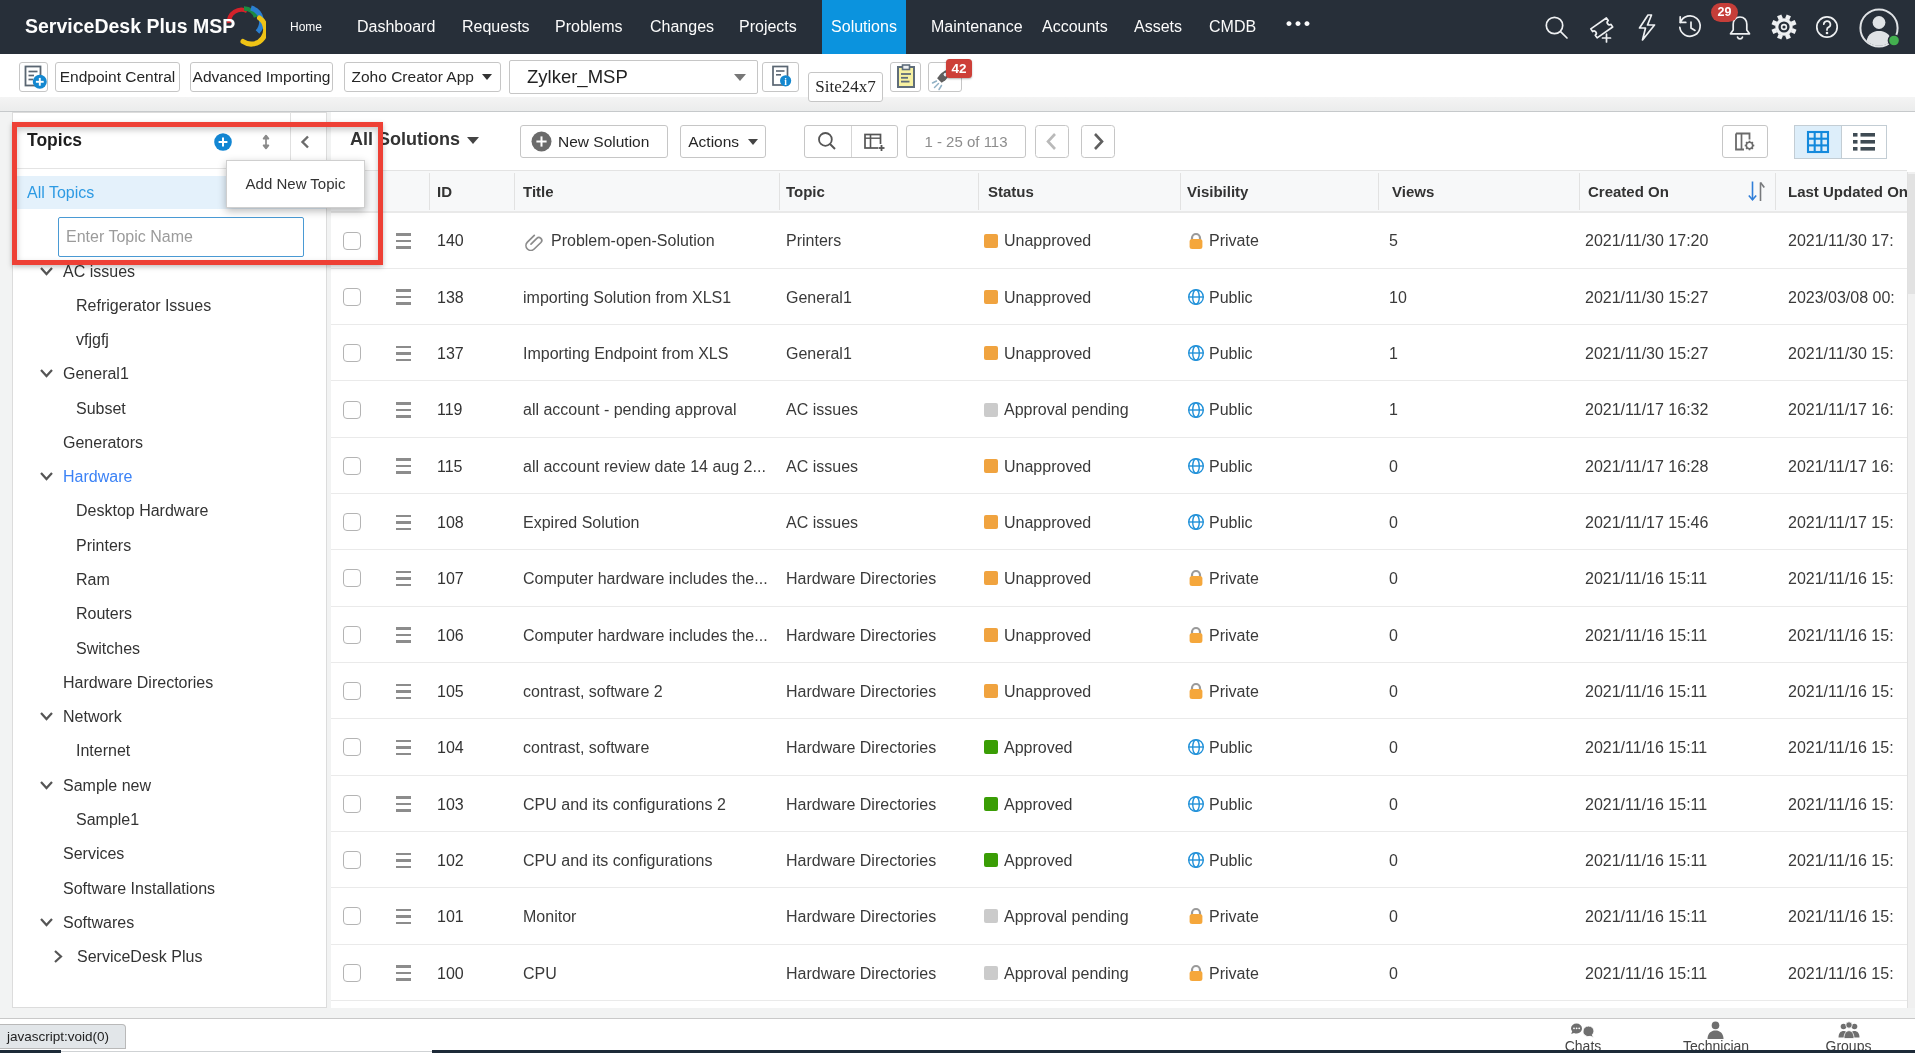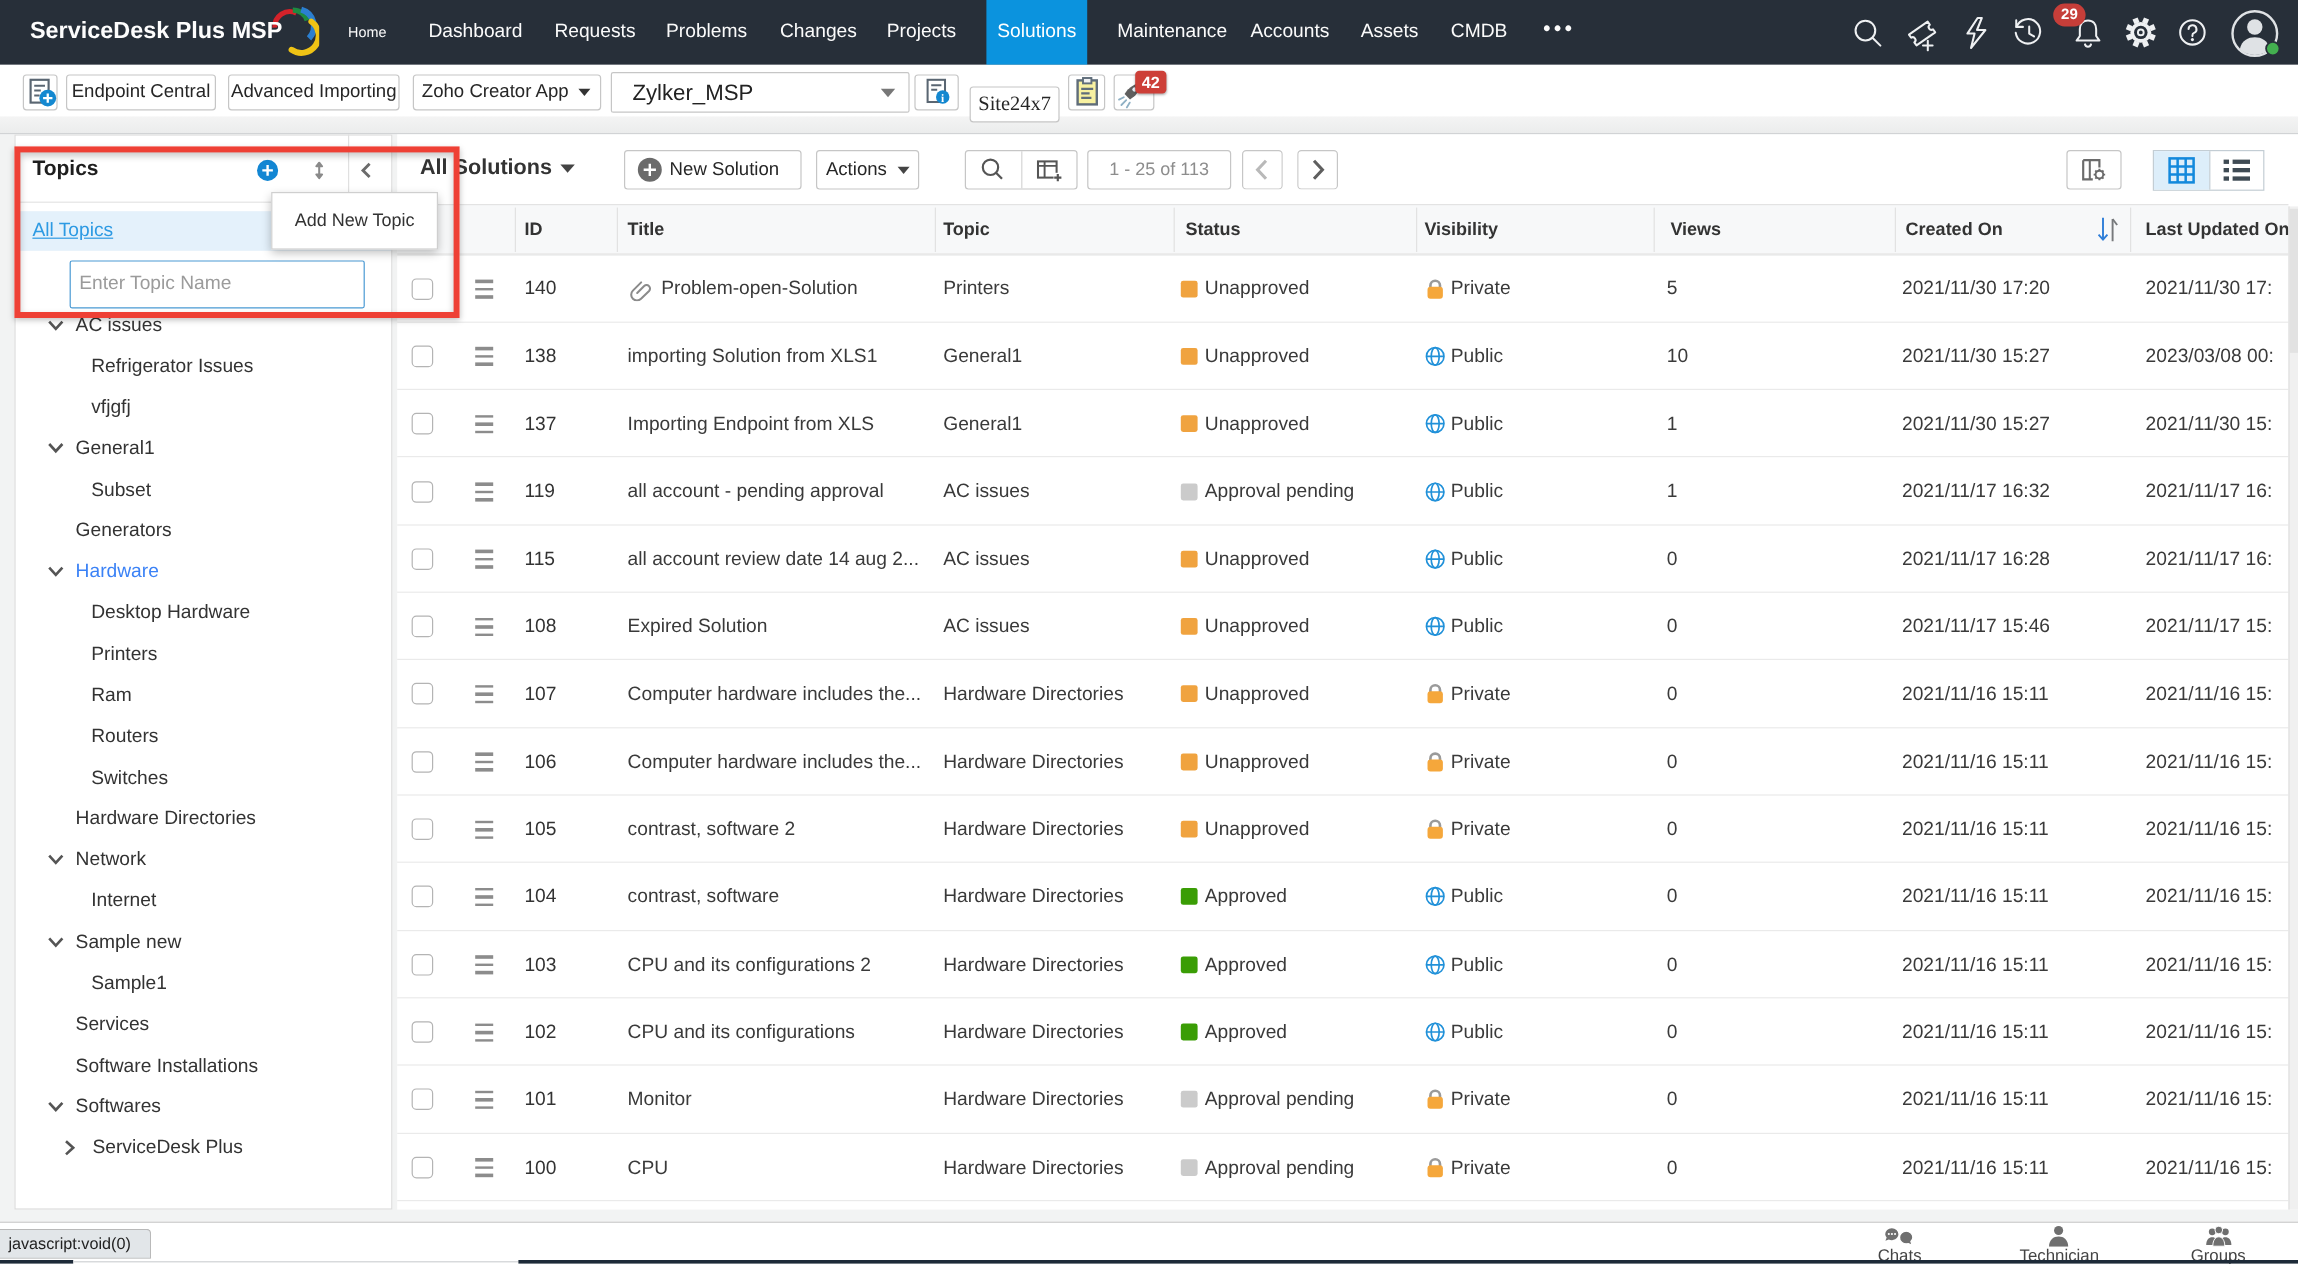--- a/index.html
+++ b/index.html
@@ -142,21 +142,21 @@
 <path d="M4.6 4.6 L7 1.6 L9.4 4.6 Z"></path>
 <path d="M4.6 11.4 L7 14.4 L9.4 11.4 Z"></path>
     </g>
   </svg>
 <div class="abs" style="left:290px;top:112px;width:1px;height:56px;background:#e0e0e0;"></div>
 <svg class="abs" style="left:300px;top:135px;" width="10" height="14" viewBox="0 0 10 14">
 <polyline points="8,1.5 2.5,7 8,12.5" fill="none" stroke="#6b6b6b" stroke-width="2.4"></polyline>
   </svg>
 <div class="abs" style="left:13px;top:168px;width:313px;height:1px;background:#e4e4e4;"></div>
 <div class="abs" style="left:13px;top:176px;width:313px;height:33px;background:#e4f1fb;"></div>
-<div class="abs" style="left:27px;top:176px;height:33px;line-height:33px;font-size:16px;color:#2d9ae3;text-decoration:underline;">All Topics</div>
+<div class="abs" style="left:27px;top:176px;height:33px;line-height:33px;font-size:16px;color:#2d9ae3;">All Topics</div>
 <div class="abs" style="left:58px;top:217px;width:246px;height:40px;background:#fff;border:1px solid #4a9ad4;border-radius:2px;"></div>
 <div class="abs" style="left:66px;top:217px;height:40px;line-height:40px;font-size:16px;color:#9b9b9b;">Enter Topic Name</div>
 <div class="abs" style="left:63px;top:254.5px;height:34px;line-height:34px;font-size:16px;color:#333;">AC issues</div>
 <svg class="abs" style="left:39px;top:265.5px;" width="15" height="11" viewBox="0 0 15 11">
     <polyline points="2,2 7.5,8 13,2" fill="none" stroke="#555" stroke-width="2.2"></polyline>
   </svg>
 <div class="abs" style="left:76px;top:288.78px;height:34px;line-height:34px;font-size:16px;color:#333;">Refrigerator Issues</div>
 <div class="abs" style="left:76px;top:323.05999999999995px;height:34px;line-height:34px;font-size:16px;color:#333;">vfjgfj</div>
 <div class="abs" style="left:63px;top:357.3399999999999px;height:34px;line-height:34px;font-size:16px;color:#333;">General1</div>
 <svg class="abs" style="left:39px;top:368.3399999999999px;" width="15" height="11" viewBox="0 0 15 11">

